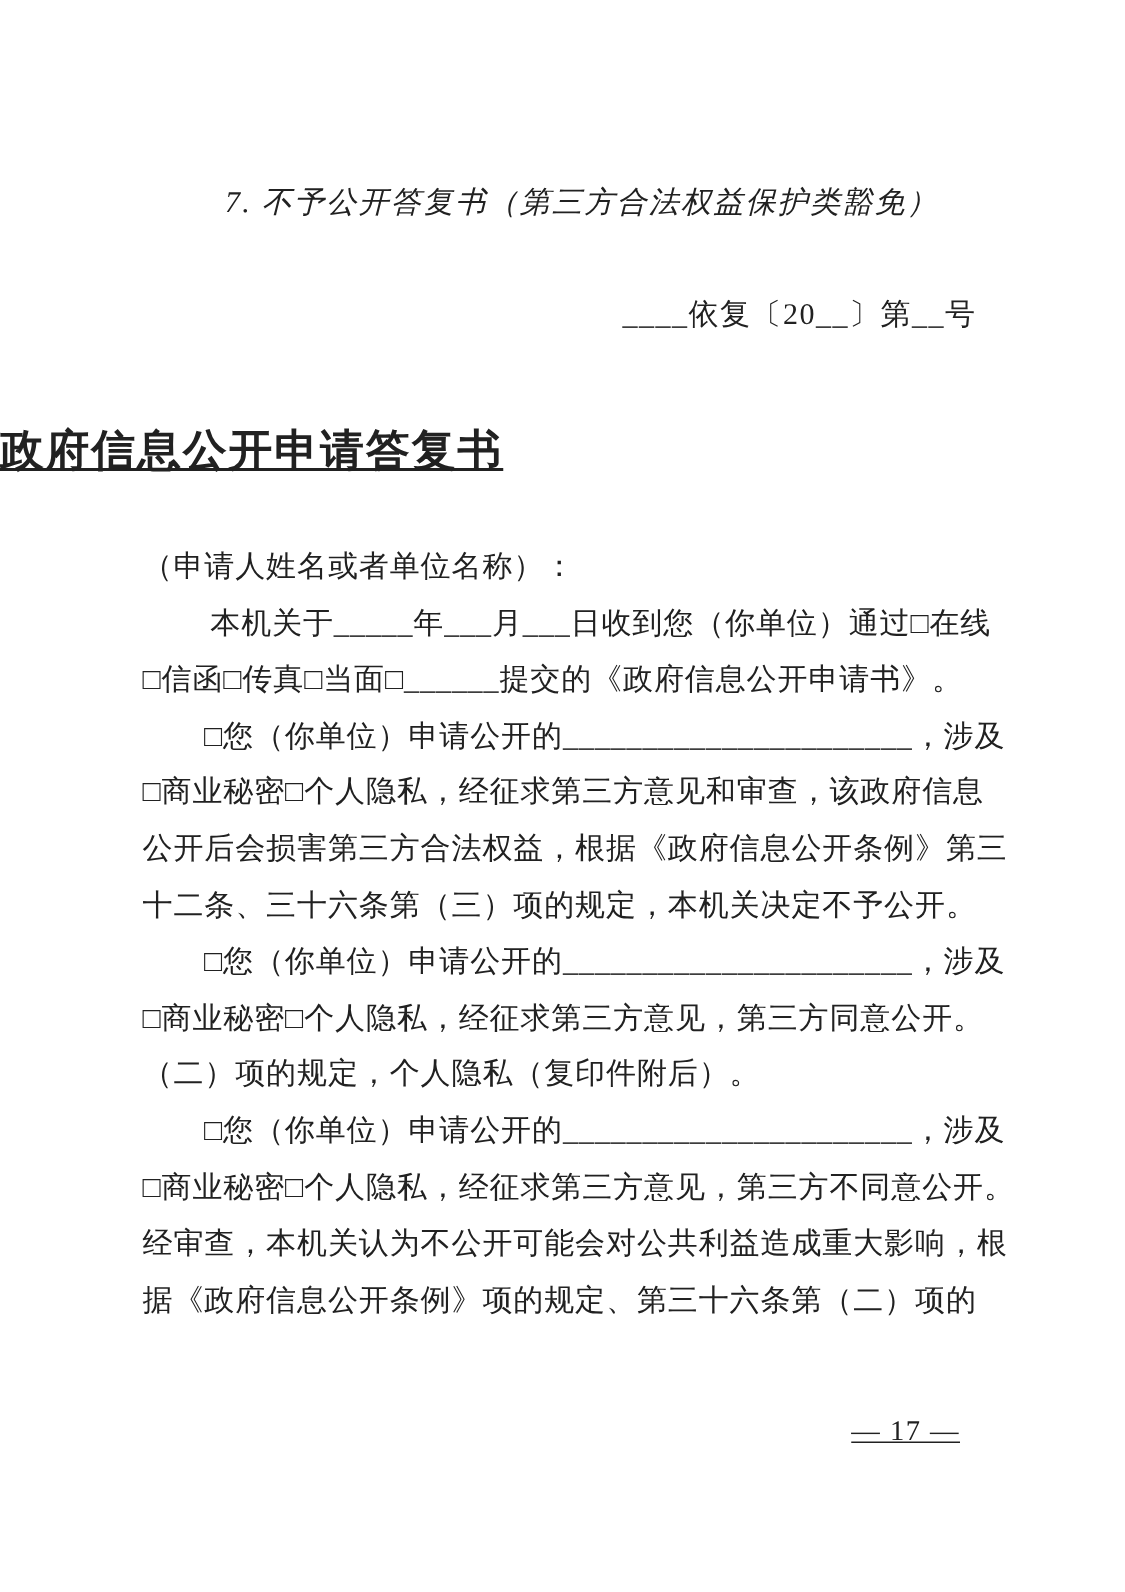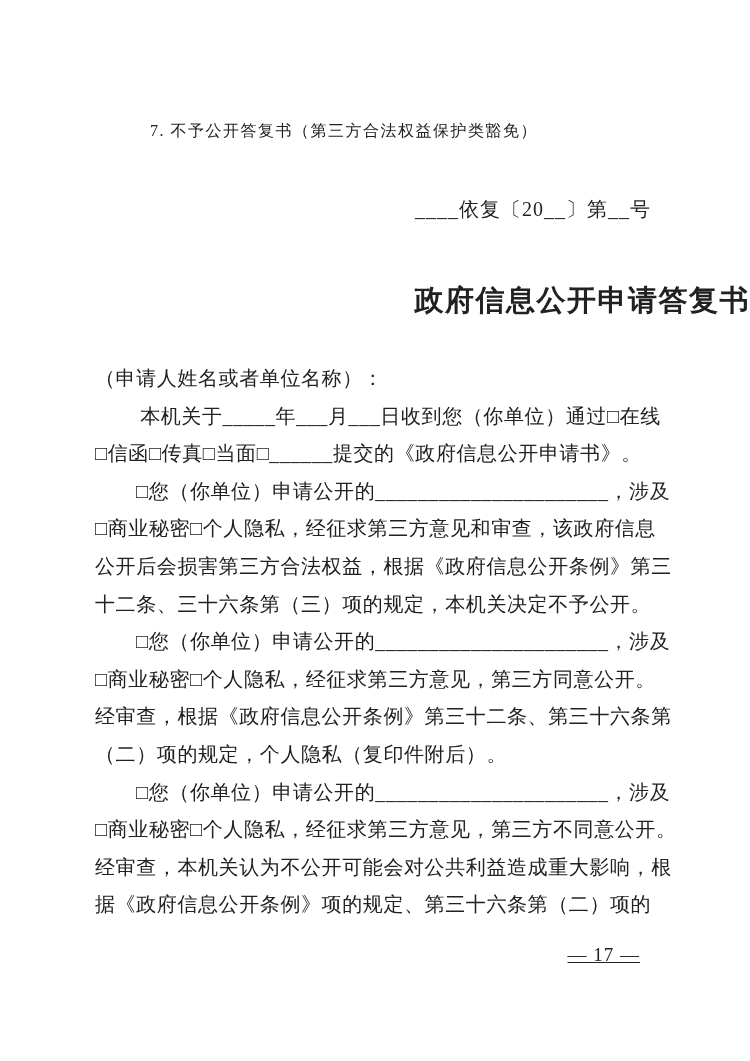--- a/index.html
+++ b/index.html
@@ -11,43 +11,45 @@
     margin: 0 auto;
     background: #ffffff;
     font-family: "Liberation Serif", "DejaVu Serif", serif;
     color: #212121;
     overflow: hidden;
   }
   .section-heading {
     position: absolute;
     left: 150px;
     top: 121px;
-    font-size: 16px;
+    font-size: 20px;
     letter-spacing: 1.5px;
     white-space: nowrap;
+    font-style: italic;
   }
   .doc-number {
     position: absolute;
     right: 99px;
     top: 196px;
     font-size: 20px;
     letter-spacing: 1px;
     white-space: nowrap;
     margin-left: 30px;
   }
   .doc-title {
     position: absolute;
     left: 0;
     top: 281px;
     width: 100%;
-    text-align: right;
+    text-align: left;
     font-size: 29px;
     font-weight: bold;
     letter-spacing: 1.5px;
     white-space: nowrap;
+    text-decoration: underline;
   }
   .body-block {
     position: absolute;
     left: 95px;
     top: 360px;
     width: 570px;
     font-size: 20px;
     line-height: 37.6px;
     letter-spacing: 0.6px;
   }
@@ -77,21 +79,20 @@
   <div class="body-block">
     <div class="line">（申请人姓名或者单位名称）：</div>
     <div class="line indent">本机关于_____年___月___日收到您（你单位）通过□在线</div>
     <div class="line">□信函□传真□当面□______提交的《政府信息公开申请书》。</div>
     <div class="line indent">□您（你单位）申请公开的______________________，涉及</div>
     <div class="line">□商业秘密□个人隐私，经征求第三方意见和审查，该政府信息</div>
     <div class="line">公开后会损害第三方合法权益，根据《政府信息公开条例》第三</div>
     <div class="line">十二条、三十六条第（三）项的规定，本机关决定不予公开。</div>
     <div class="line indent">□您（你单位）申请公开的______________________，涉及</div>
     <div class="line">□商业秘密□个人隐私，经征求第三方意见，第三方同意公开。</div>
-    <div class="line">经审查，根据《政府信息公开条例》第三十二条、第三十六条第</div>
     <div class="line">（二）项的规定，个人隐私（复印件附后）。</div>
     <div class="line indent">□您（你单位）申请公开的______________________，涉及</div>
     <div class="line">□商业秘密□个人隐私，经征求第三方意见，第三方不同意公开。</div>
     <div class="line">经审查，本机关认为不公开可能会对公共利益造成重大影响，根</div>
     <div class="line">据《政府信息公开条例》项的规定、第三十六条第（二）项的</div>
   </div>
 
   <div class="page-number">— 17 —</div>
 
 </div>

